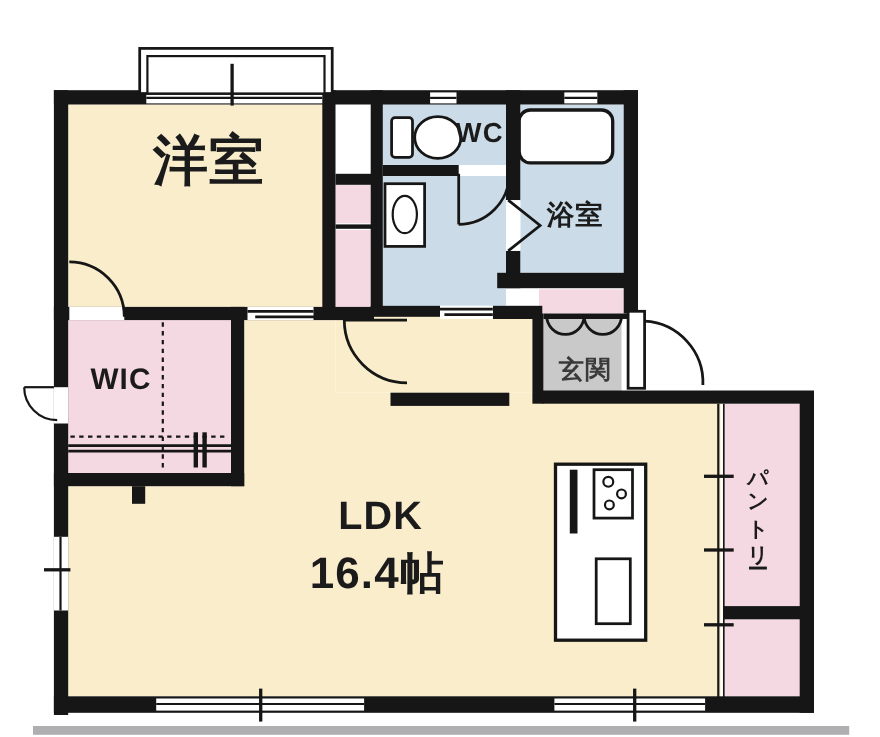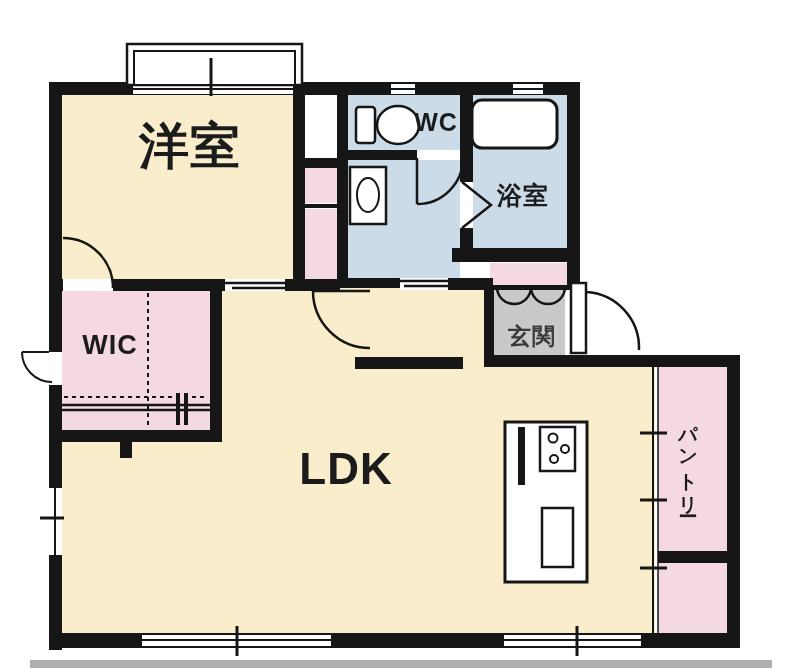--- a/index.html
+++ b/index.html
@@ -146,17 +146,18 @@
     <line x1="640" y1="433" x2="667" y2="433" stroke="#161616" stroke-width="3"></line>
     <line x1="640" y1="500" x2="667" y2="500" stroke="#161616" stroke-width="3"></line>
     <line x1="640" y1="568" x2="667" y2="568" stroke="#161616" stroke-width="3"></line>
   </svg>
 
   <div class="lbl" style="left:190px;top:146px;font-size:50px;">洋室</div>
   <div class="lbl" style="left:436px;top:122px;font-size:25px;">WC</div>
   <div class="lbl" style="left:523px;top:195px;font-size:25px;">浴室</div>
   <div class="lbl" style="left:532px;top:336px;font-size:23px;color:#3a3a3a;">玄関</div>
   <div class="lbl" style="left:110px;top:345px;font-size:27px;">WIC</div>
-  <div class="lbl" style="left:346px;top:469px;font-size:44px;">LDK</div>
+  <div class="lbl" style="left:346px;top:469px;font-size:36px;">LDK</div>
+  <div class="lbl" style="left:343px;top:521px;font-size:40px;">16.4帖</div>
   <div class="lbl vert" style="left:688px;top:460px;font-size:19px;">パントリー</div>
 
   <div id="bottom-bar" style="left:30px;top:660px;width:742px;height:8px;"></div>
 </div>
 
 </body></html>

